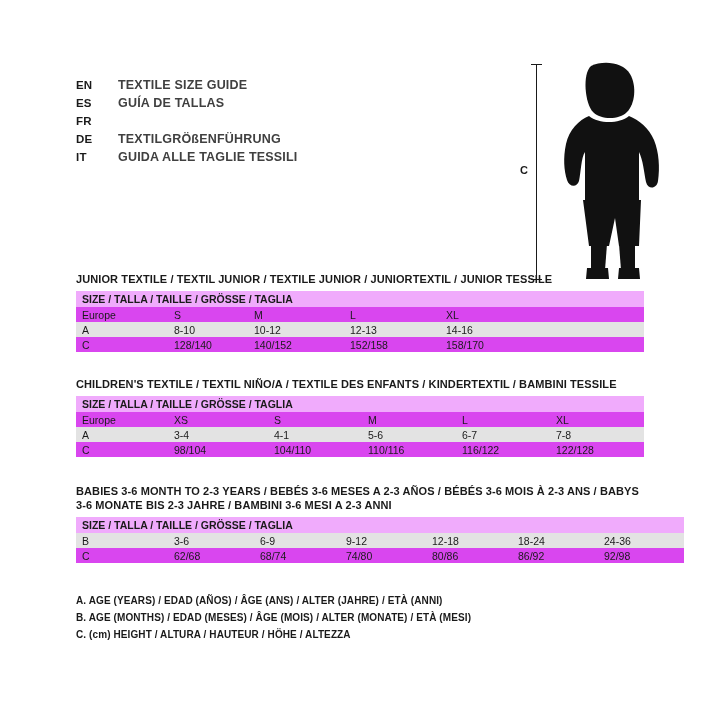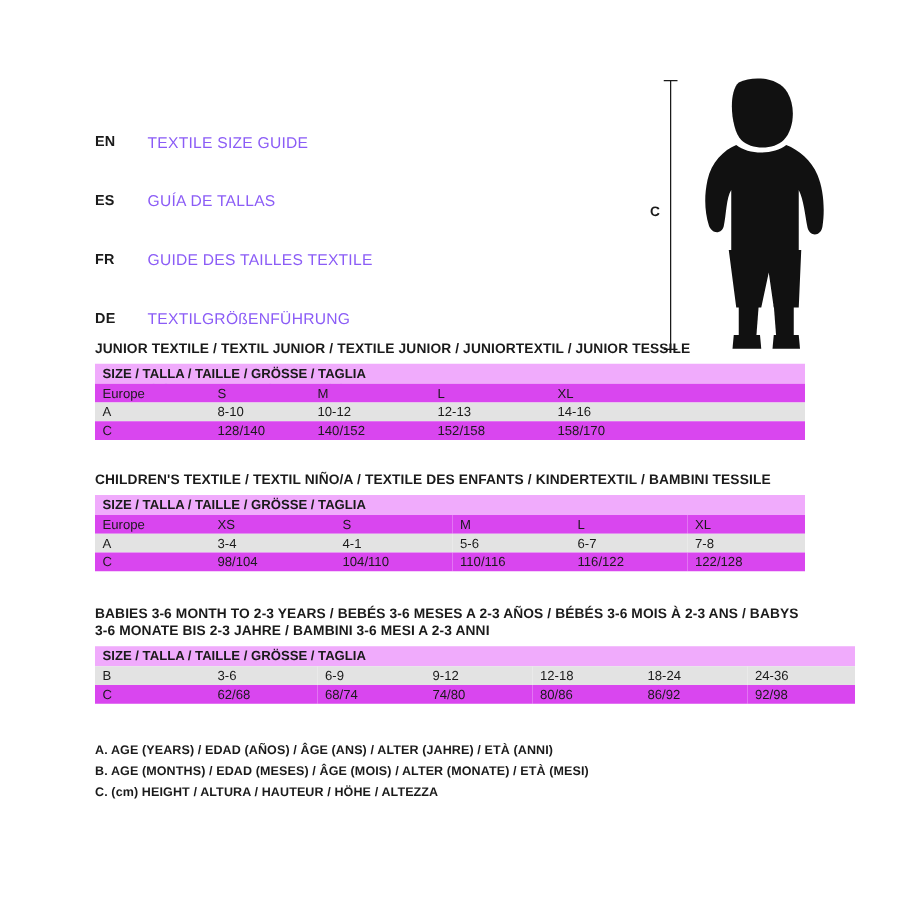--- a/index.html
+++ b/index.html
@@ -22,33 +22,32 @@
     position: absolute;
     left: 76px;
     top: 76px;
     width: 420px;
   }
   .lang-row {
     display: flex;
     align-items: flex-start;
     height: 18px;
     line-height: 18px;
-    margin-top: 29px;
   }
   .lang-code {
     width: 42px;
     font-size: 11.5px;
     font-weight: bold;
     color: #1a1a1a;
     letter-spacing: .2px;
   }
   .lang-title {
     font-size: 12.5px;
-    font-weight: normal;
-    color: #8b5cf6;
+    font-weight: bold;
+    color: #404040;
     letter-spacing: .2px;
   }
 
   
   .figure-wrap {
     position: absolute;
     left: 505px;
     top: 60px;
     width: 160px;
     height: 225px;
@@ -147,21 +146,20 @@
     <div class="lang-row">
       <span class="lang-code">EN</span>
       <span class="lang-title">TEXTILE SIZE GUIDE</span>
     </div>
     <div class="lang-row">
       <span class="lang-code">ES</span>
       <span class="lang-title">GUÍA DE TALLAS</span>
     </div>
     <div class="lang-row">
       <span class="lang-code">FR</span>
-      <span class="lang-title">GUIDE DES TAILLES TEXTILE</span>
     </div>
     <div class="lang-row">
       <span class="lang-code">DE</span>
       <span class="lang-title">TEXTILGRÖßENFÜHRUNG</span>
     </div>
     <div class="lang-row">
       <span class="lang-code">IT</span>
       <span class="lang-title">GUIDA ALLE TAGLIE TESSILI</span>
     </div>
   </div>

